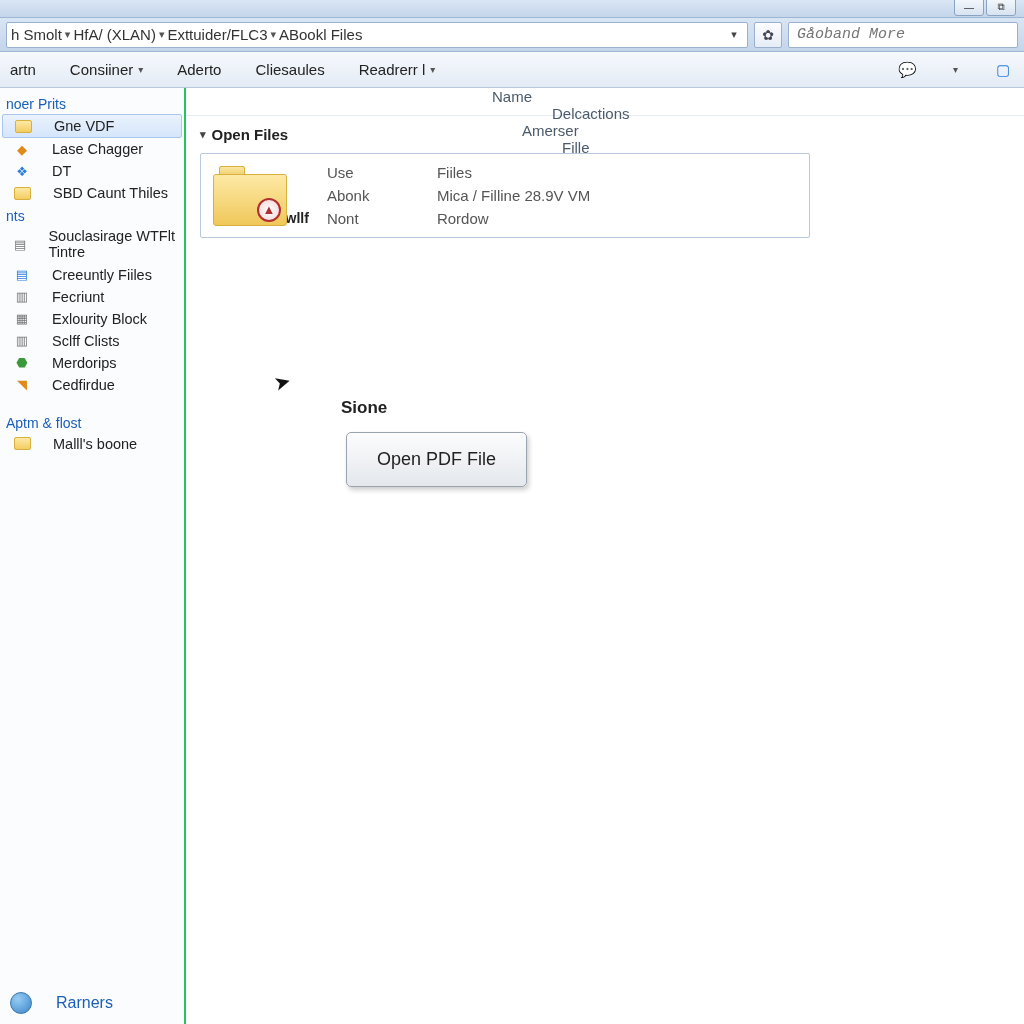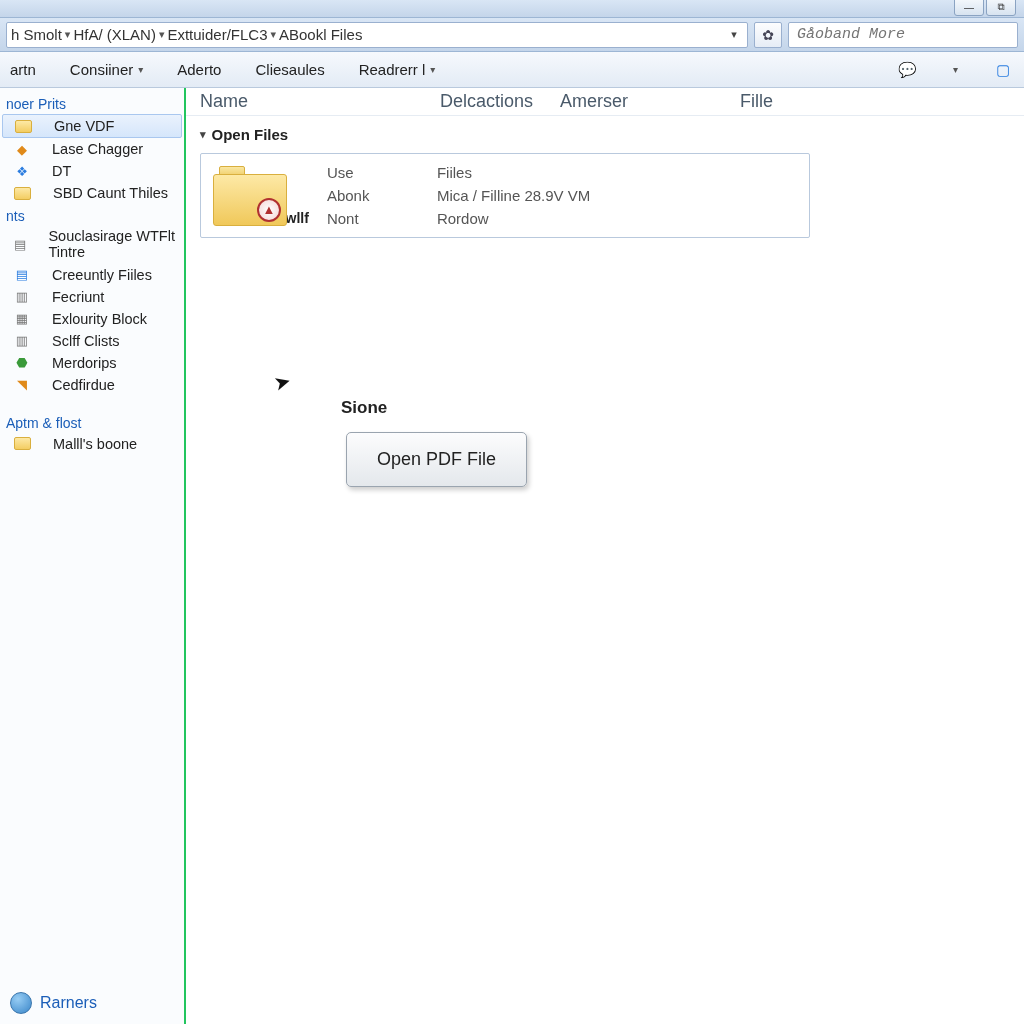--- a/index.html
+++ b/index.html
@@ -162,23 +162,24 @@
 .main {
   flex: 1;
   position: relative;
   background: #fff;
 }
 .col-headers {
   display: flex;
   height: 28px;
   align-items: center;
   color: #4a5a6a;
-  font-size: 18px;
+  font-size: 15px;
   border-bottom: 1px solid #e6ecf3;
   padding-left: 14px;
+  flex-direction: column;
 }
 .col-headers > div { padding-right: 40px; }
 .col-name { width: 240px; }
 .col-del { width: 120px; }
 .col-amer { width: 180px; }
 .col-file { width: 100px; }
 .group-header {
   display: flex;
   align-items: center;
   gap: 6px;
@@ -264,21 +265,21 @@
   background: linear-gradient(#fcfcfd,#e4e8ec);
   color: #222;
   box-shadow: 2px 3px 5px rgba(0,0,0,0.2);
 }
 .bottom-bar {
   position: absolute;
   left: 0; bottom: 6px;
   padding: 4px 10px;
   display: flex;
   align-items: center;
-  gap: 8px;
+  gap: 24px;
   font-size: 16px;
   color: #1b5eb8;
   text-align: center;
 }
 .bottom-bar .globe {
   width: 22px; height: 22px; border-radius: 50%;
   background: radial-gradient(circle at 35% 30%, #97cdf4, #3a86c9);
   border: 1px solid #3a76ad;
 }
 </style>

